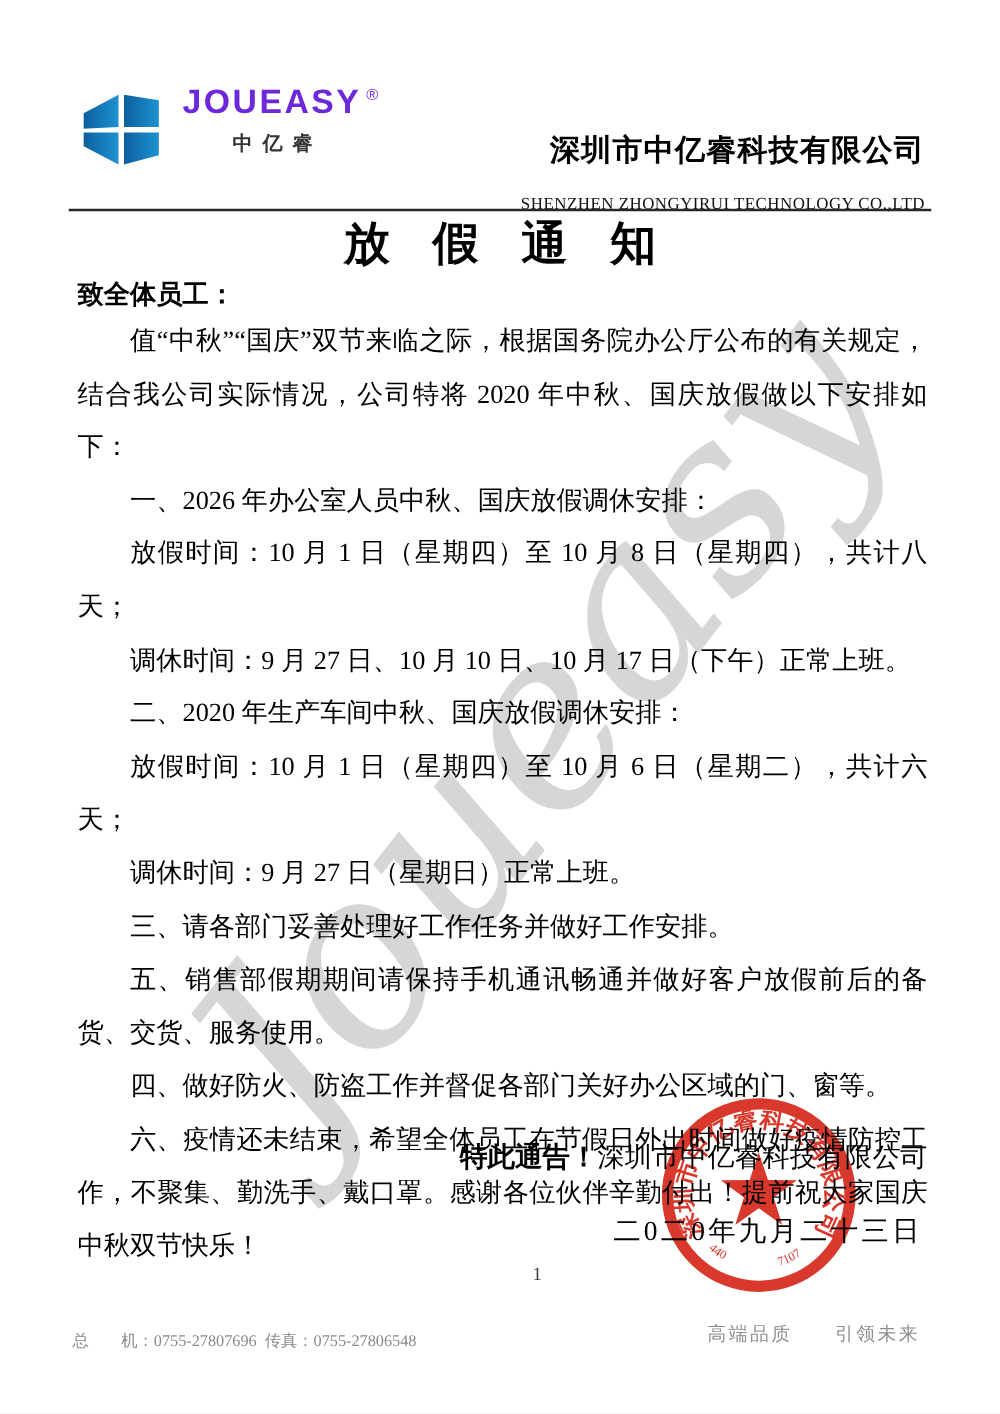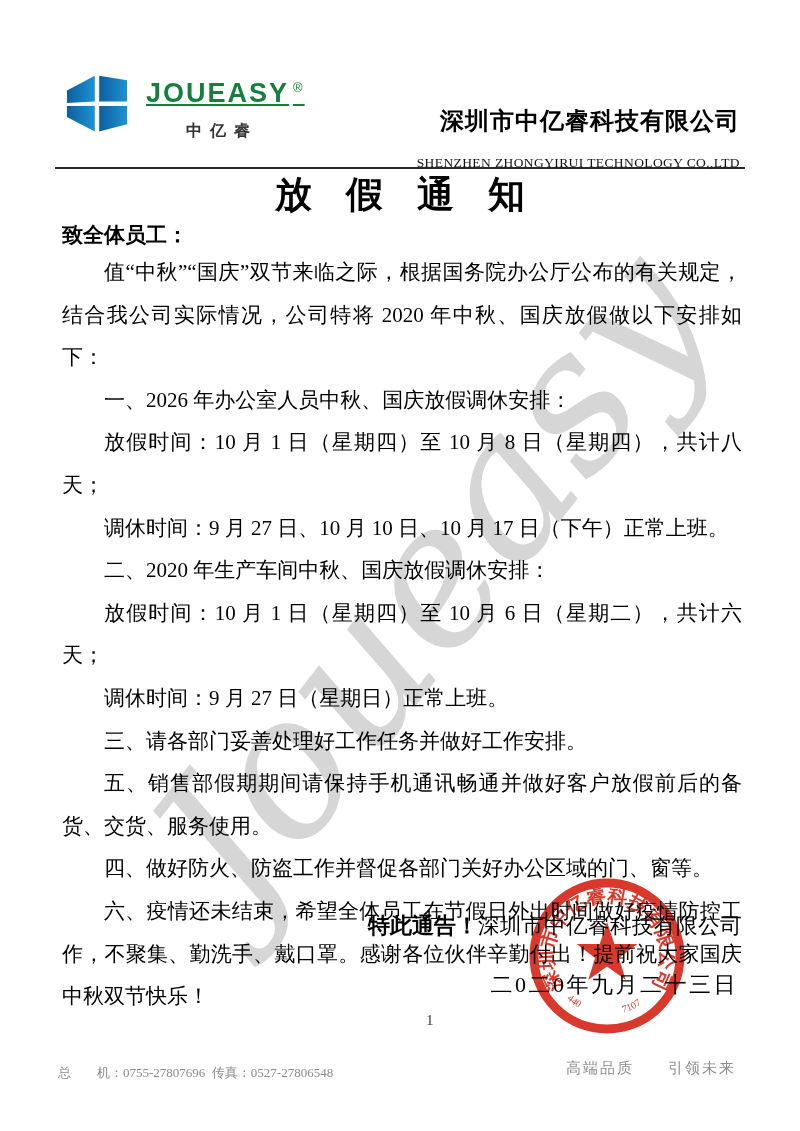--- a/index.html
+++ b/index.html
@@ -5,25 +5,25 @@
   html,body{margin:0;padding:0;background:#e8e8e8;}
   .page{position:relative;width:800px;height:1131px;margin:0 auto;background:#fff;overflow:hidden;
         font-family:"Liberation Serif","DejaVu Serif",serif;color:#000;}
   
   .watermark{position:absolute;left:430px;top:578px;z-index:1;
       transform:translate(-50%,-50%) rotate(-52deg);
       font-family:"DejaVu Serif",serif;font-style:italic;font-size:195px;
       color:#bdbdbd;opacity:.62;white-space:nowrap;pointer-events:none;}
   
   .logo-icon{position:absolute;left:64px;top:70px;width:66px;height:66px;z-index:2;}
-  .brand{position:absolute;left:146px;top:78px;z-index:2;font-family:"Liberation Sans",sans-serif;
-         font-size:27px;font-weight:600;letter-spacing:2px;color:#15803d;text-decoration:underline;}
+  .brand{position:absolute;left:146px;top:66px;z-index:2;font-family:"Liberation Sans",sans-serif;
+         font-size:27px;font-weight:600;letter-spacing:2px;color:#6d28d9;}
   .brand sup{font-size:13px;font-weight:400;margin-left:4px;}
   .brand-cn{position:absolute;left:186px;top:105px;z-index:2;font-family:"Liberation Sans",sans-serif;
-         font-size:16px;font-weight:700;letter-spacing:8px;color:#333;margin-top:16px;}
+         font-size:16px;font-weight:700;letter-spacing:8px;color:#333;}
   .company-names{position:absolute;right:60px;top:107px;text-align:right;z-index:2;}
   .company-cn{font-size:24px;font-weight:bold;letter-spacing:1px;line-height:28px;}
   .company-en{font-size:13.5px;letter-spacing:.4px;margin-top:20px;color:#111;}
   .rule{position:absolute;left:55px;top:159px;width:690px;border:none;border-top:2px solid #282828;z-index:2;}
   
   .title{position:absolute;left:0;right:0;top:170px;margin:0;text-align:center;z-index:2;
          font-size:37px;font-weight:bold;letter-spacing:34px;text-indent:34px;}
   .salutation{position:absolute;left:62px;top:221px;z-index:2;font-size:21px;font-weight:bold;}
   .body{position:absolute;left:62px;top:251px;width:680px;z-index:2;
         font-size:21px;line-height:42.6px;text-align:justify;word-break:break-all;}
@@ -106,21 +106,21 @@
     <text font-size="10" fill="#d6281a">
       <textPath href="#sealArcBottom" startOffset="7%">440</textPath>
     </text>
     <text font-size="10" fill="#d6281a">
       <textPath href="#sealArcBottom" startOffset="66%">7107</textPath>
     </text>
     <polygon points="82,48 89.4,69.9 112.4,70.1 93.9,83.9 100.8,105.9 82,92.5 63.2,105.9 70.1,83.9 51.6,70.1 74.7,69.9" fill="#d6281a"></polygon>
   </svg>
 
   <div class="footer-left">
-    <div>总　　机：0755-27807696  传真：0527-27806548</div>
+    <div>总　　机：0755-27807696  传真：0755-27806548</div>
     
   </div>
   <div class="page-number">1</div>
   <div class="footer-right">
     <div class="slogan">高端品质　　引领未来</div>
     
   </div>
 
 </div>
 

